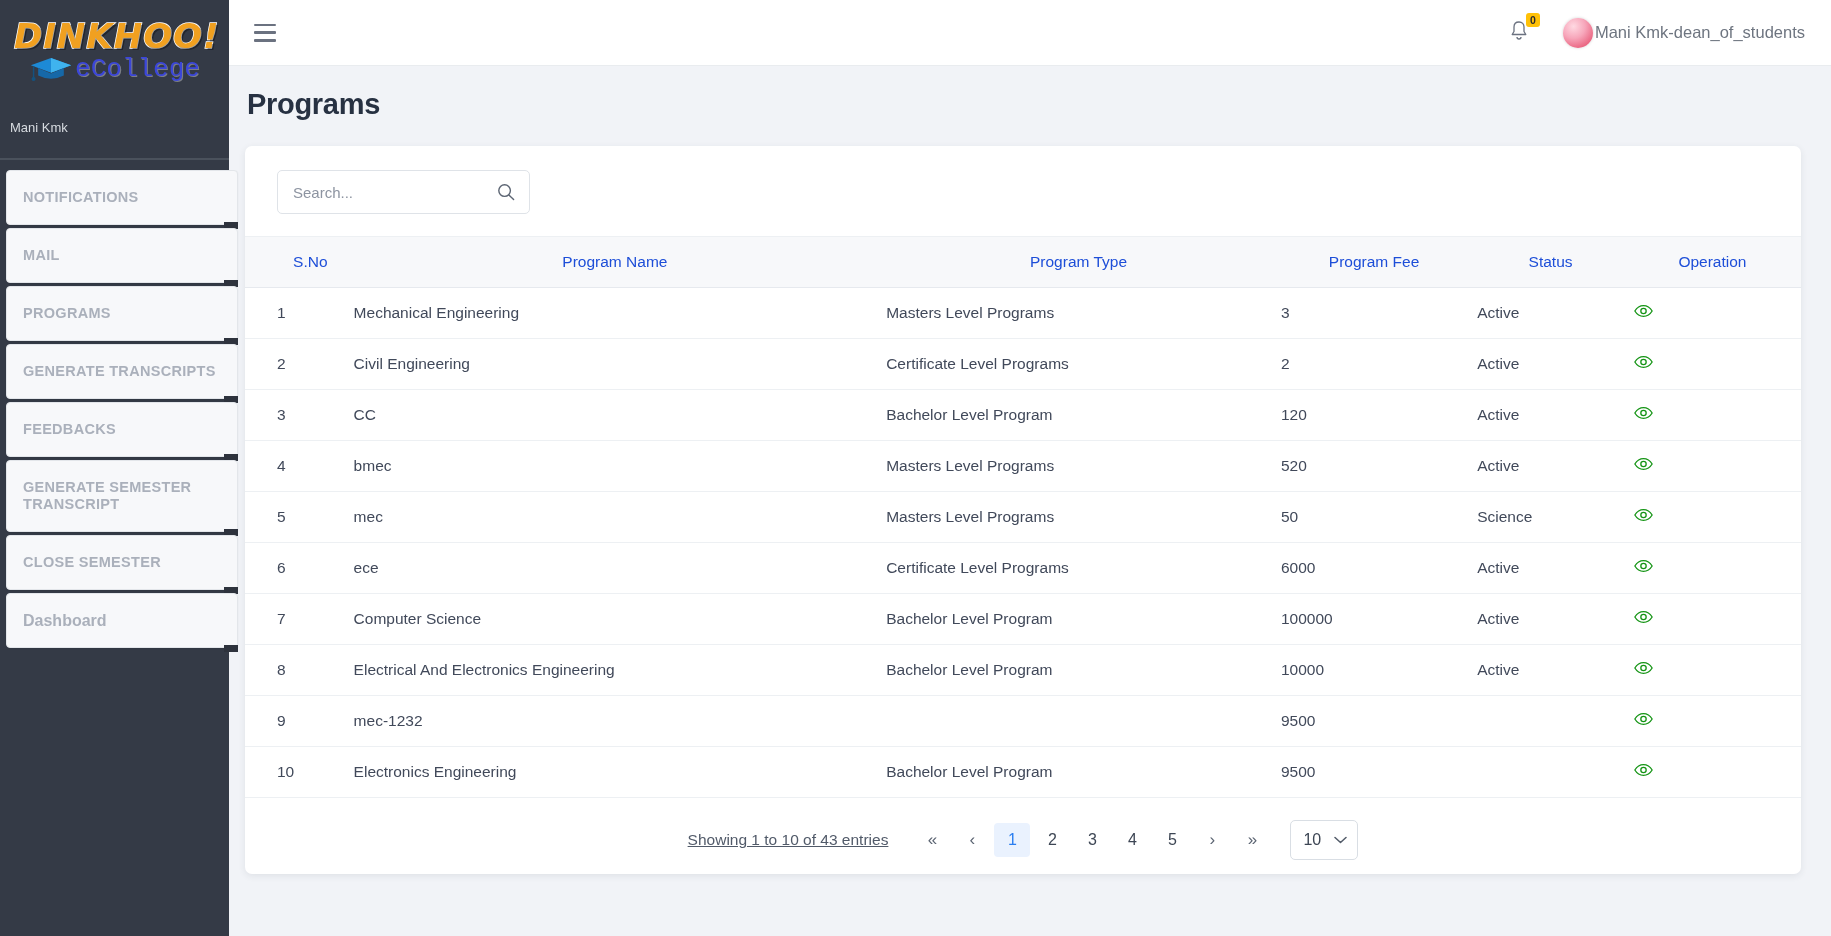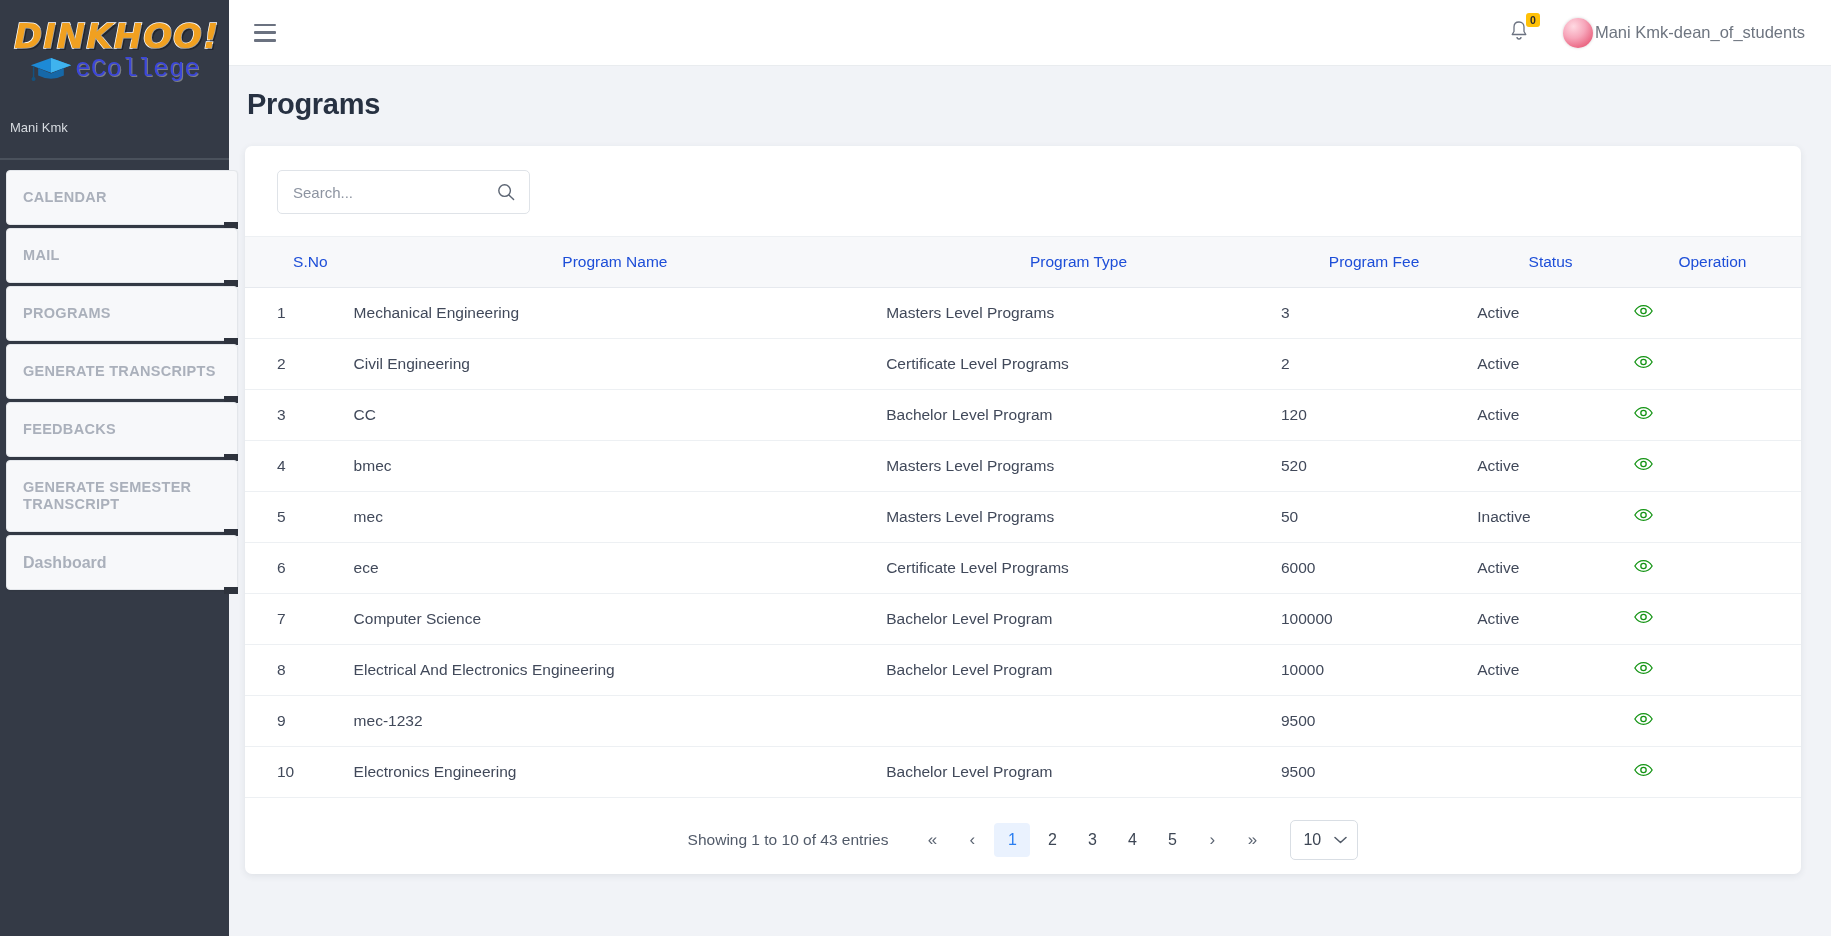--- a/index.html
+++ b/index.html
@@ -174,21 +174,21 @@
   .c-fee   { width: 188px; }
   .c-status{ width: 150px; }
   .c-op    { width: 160px; }
   .eye-btn { background: none; border: 0; cursor: pointer; padding: 0; line-height: 0; }
 
   
   .pager {
     display: flex; align-items: center; justify-content: center;
     gap: 4px; padding-top: 22px;
   }
-  .pg-info { font-size: 15.5px; color: #515a69; margin-right: 22px; }
+  .pg-info { font-size: 15.5px; color: #515a69; margin-right: 22px; text-decoration: underline; }
   .pg-btn {
     min-width: 36px; height: 34px;
     display: flex; align-items: center; justify-content: center;
     font-size: 16px; color: #4b5costam; color: #4b5563;
     background: transparent; border: 0; border-radius: 4px;
     cursor: pointer; padding: 0 10px;
     font-family: "Liberation Sans", sans-serif;
   }
   .pg-btn.arrow { color: #5b6472; font-size: 17px; }
   .pg-btn.num { color: #3d4654; }
@@ -221,41 +221,45 @@
           <circle cx="5" cy="26" r="2.2" fill="#14527f"></circle>
         </svg>
         <span class="logo-sub">eCollege</span>
       </div>
     </div>
     <div class="sb-user">Mani Kmk</div>
     <div class="sb-divider"></div>
 
     <nav class="sb-menu">
       <div class="sb-item">
-        <span>CALENDAR</span>
+        <span>NOTIFICATIONS</span>
         <span class="notch"></span>
       </div>
       <div class="sb-item">
         <span>MAIL</span>
         <span class="notch"></span>
       </div>
       <div class="sb-item">
         <span>PROGRAMS</span>
         <span class="notch"></span>
       </div>
       <div class="sb-item">
         <span>GENERATE TRANSCRIPTS</span>
         <span class="notch"></span>
       </div>
       <div class="sb-item">
         <span>FEEDBACKS</span>
         <span class="notch"></span>
       </div>
       <div class="sb-item">
         <span>GENERATE SEMESTER TRANSCRIPT</span>
+        <span class="notch"></span>
+      </div>
+      <div class="sb-item">
+        <span>CLOSE SEMESTER</span>
         <span class="notch"></span>
       </div>
       <div class="sb-item mixed">
         <span>Dashboard</span>
         <span class="notch"></span>
       </div>
     </nav>
   </aside>
 
   <header class="header">
@@ -362,21 +366,21 @@
                   <circle cx="11" cy="7" r="3.1" fill="none" stroke="#149414" stroke-width="1.5"></circle>
                 </svg>
               </button>
             </td>
           </tr>
           <tr>
             <td class="c-sno">5</td>
             <td class="c-name">mec</td>
             <td class="c-type">Masters Level Programs</td>
             <td class="c-fee">50</td>
-            <td class="c-status">Inactive</td>
+            <td class="c-status">Science</td>
             <td class="c-op">
               <button class="eye-btn">
                 <svg width="19" height="14" viewBox="0 0 22 14">
                   <path d="M1 7 C4 2 7.5 0.8 11 0.8 C14.5 0.8 18 2 21 7 C18 12 14.5 13.2 11 13.2 C7.5 13.2 4 12 1 7 Z" fill="none" stroke="#149414" stroke-width="1.5"></path>
                   <circle cx="11" cy="7" r="3.1" fill="none" stroke="#149414" stroke-width="1.5"></circle>
                 </svg>
               </button>
             </td>
           </tr>
           <tr>

